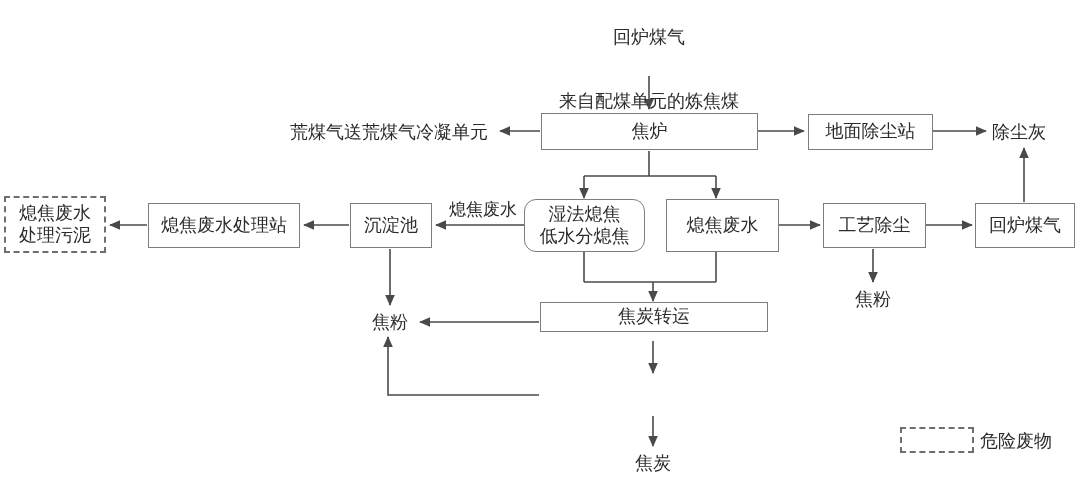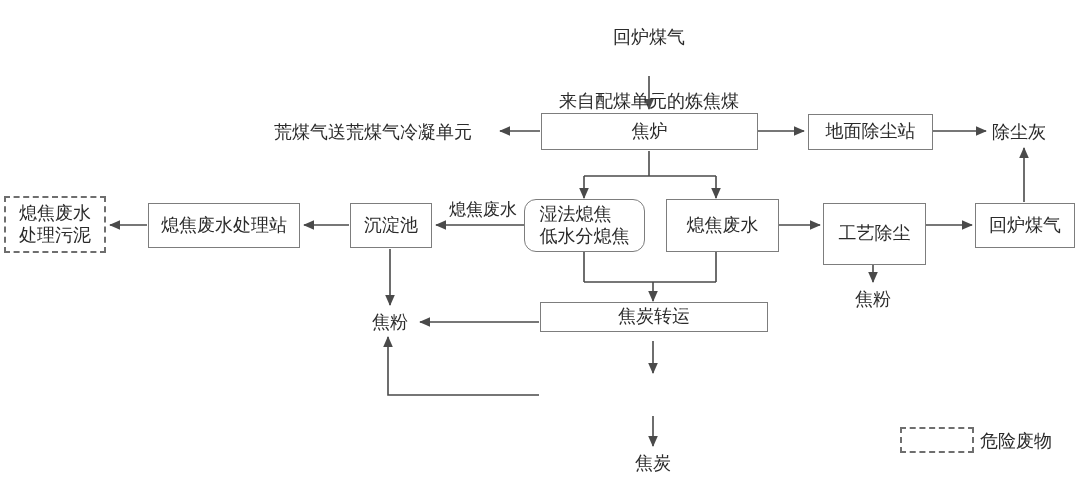--- a/index.html
+++ b/index.html
@@ -22,20 +22,21 @@
     width: 1080px;
     height: 504px;
     pointer-events: none;
   }
   .node {
     position: absolute;
     box-sizing: border-box;
     display: flex;
     align-items: center;
     justify-content: center;
+    text-align: center;
     color: #2b2b2b;
     font-size: 18px;
     line-height: 1.22;
     background: #ffffff;
   }
   .node.box {
     border: 1.4px solid #7d7d7d;
   }
   .node.dashed {
     border: 2px dashed #6e6e6e;
@@ -120,34 +121,34 @@
   <div class="label" style="left:529px; top:50px; width:240px;margin-top:40px;">来自配煤单元的炼焦煤</div>
 
   <div class="node box" style="left:541px; top:113px; width:217px; height:37px;">焦炉</div>
 
   <div class="node box" style="left:808px; top:114px; width:125px; height:36px;">地面除尘站</div>
 
   <div class="node box" style="left:524px; top:199px; width:121px; height:53px;border-radius:12px;">湿法熄焦<br>低水分熄焦</div>
 
   <div class="node box" style="left:666px; top:199px; width:113px; height:53px;">熄焦废水</div>
 
-  <div class="node box" style="left:823px; top:203px; width:103px; height:62px;">工艺除尘</div>
+  <div class="node box" style="left:823px; top:203px; width:103px; height:45px;">工艺除尘</div>
 
   <div class="node box" style="left:975px; top:203px; width:100px; height:45px;">回炉煤气</div>
 
   <div class="node box" style="left:350px; top:203px; width:82px; height:45px;">沉淀池</div>
 
   <div class="node box" style="left:148px; top:203px; width:152px; height:45px;">熄焦废水处理站</div>
 
   <div class="node dashed" style="left:4px; top:196px; width:102px; height:57px;">熄焦废水<br>处理污泥</div>
 
   <div class="node box" style="left:540px; top:302px; width:228px; height:30px;">焦炭转运</div>
 
 
-  <div class="label" style="left:274px; top:121px; width:226px; text-align:left;">荒煤气送荒煤气冷凝单元</div>
+  <div class="label" style="left:262px; top:121px; width:226px; text-align:right;">荒煤气送荒煤气冷凝单元</div>
 
   <div class="label" style="left:992px; top:121px; width:80px; text-align:left;">除尘灰</div>
 
   <div class="label edge-note" style="left:438px; top:199px; width:90px; text-align:center;">熄焦废水</div>
 
   <div class="label" style="left:838px; top:288px; width:70px;">焦粉</div>
 
   <div class="label" style="left:355px; top:311px; width:70px;">焦粉</div>
 
   <div class="label" style="left:618px; top:452px; width:70px;">焦炭</div>

